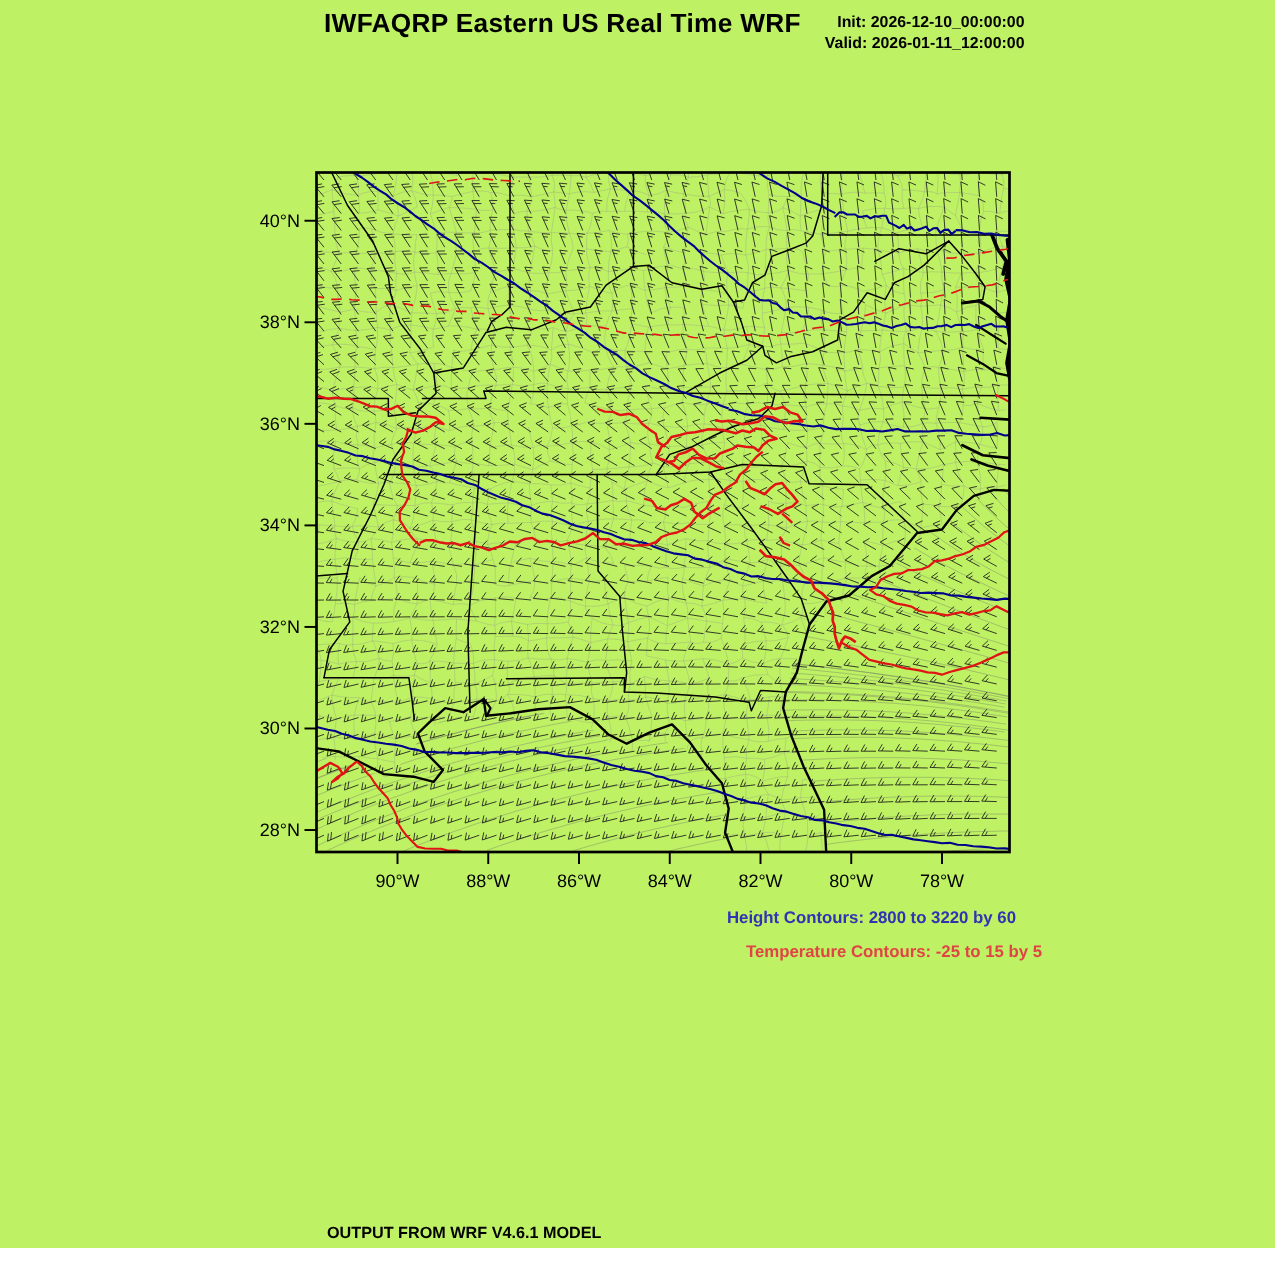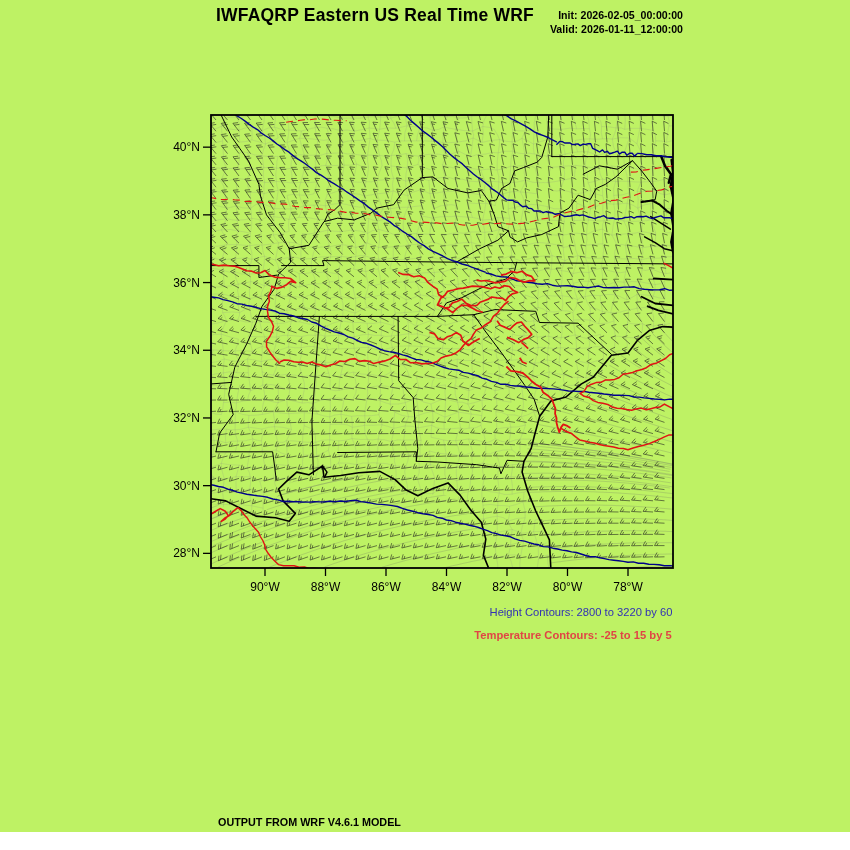--- a/index.html
+++ b/index.html
@@ -2,33 +2,33 @@
 <html><head>
 <meta charset="utf-8">
 <style>
   html,body{margin:0;padding:0;background:#fff;}
   #page{position:relative;width:850px;height:832px;background:#bef264;overflow:hidden;
         font-family:"Liberation Sans","DejaVu Sans",sans-serif;color:#000;}
   .abs{position:absolute;}
   #title{left:216px;top:5px;font-size:17.5px;font-weight:bold;letter-spacing:.2px;white-space:nowrap;}
   #init-block{left:500px;top:8px;width:183px;text-align:right;font-size:10.6px;font-weight:bold;line-height:14px;white-space:nowrap;}
   #legend{left:222px;top:63px;font-size:11px;line-height:15.5px;white-space:pre;}
-  #cap-height{left:431px;top:606px;width:300px;text-align:center;font-size:11.2px;font-weight:normal;}
-  #cap-temp{left:423px;top:629px;width:300px;text-align:center;font-size:11.2px;font-weight:bold;}
+  #cap-height{left:431px;top:606px;width:300px;text-align:center;font-size:11.2px;font-weight:bold;}
+  #cap-temp{left:446px;top:629px;width:300px;text-align:center;font-size:11.2px;font-weight:bold;}
   #footer{left:218px;top:816px;font-size:10.8px;font-weight:bold;line-height:12.5px;white-space:nowrap;}
   svg{position:absolute;left:0;top:0;}
   svg text{font-family:"Liberation Sans","DejaVu Sans",sans-serif;}
 </style>
 </head>
 <body>
 
 <div id="page">
   <div class="abs" id="title">IWFAQRP Eastern US Real Time WRF</div>
   <div class="abs" id="init-block">
-    <div>Init: 2026-02-05_00:00:00</div>
+    <div>Init: 2026-12-10_00:00:00</div>
     <div>Valid: 2026-01-11_12:00:00</div>
   </div>
   <svg id="map-svg" width="850" height="850">
       <defs>
         <clipPath id="clip-frame">
           <rect x="211" y="115" width="462" height="453"></rect>
         </clipPath>
         <clipPath id="clip-land">
           <polygon points="204.5,106.5 679.4,106.5 679.4,262.2 670.4,272.4 673.4,285.9 670.4,302.9 670.4,324.9 646.1,335.0 618.9,357.0 591.7,380.7 564.5,399.3 540.3,418.0 528.2,445.0 522.1,472.1 531.2,499.2 541.8,526.3 549.4,553.4 552.4,573.7 488.9,573.7 484.3,550.0 479.8,522.9 461.6,500.9 437.4,492.4 416.3,502.6 392.1,484.0 361.8,475.5 325.5,478.9 298.3,477.2 283.1,489.0 258.9,519.5 234.8,509.4 204.5,502.6"></polygon>
         </clipPath>

